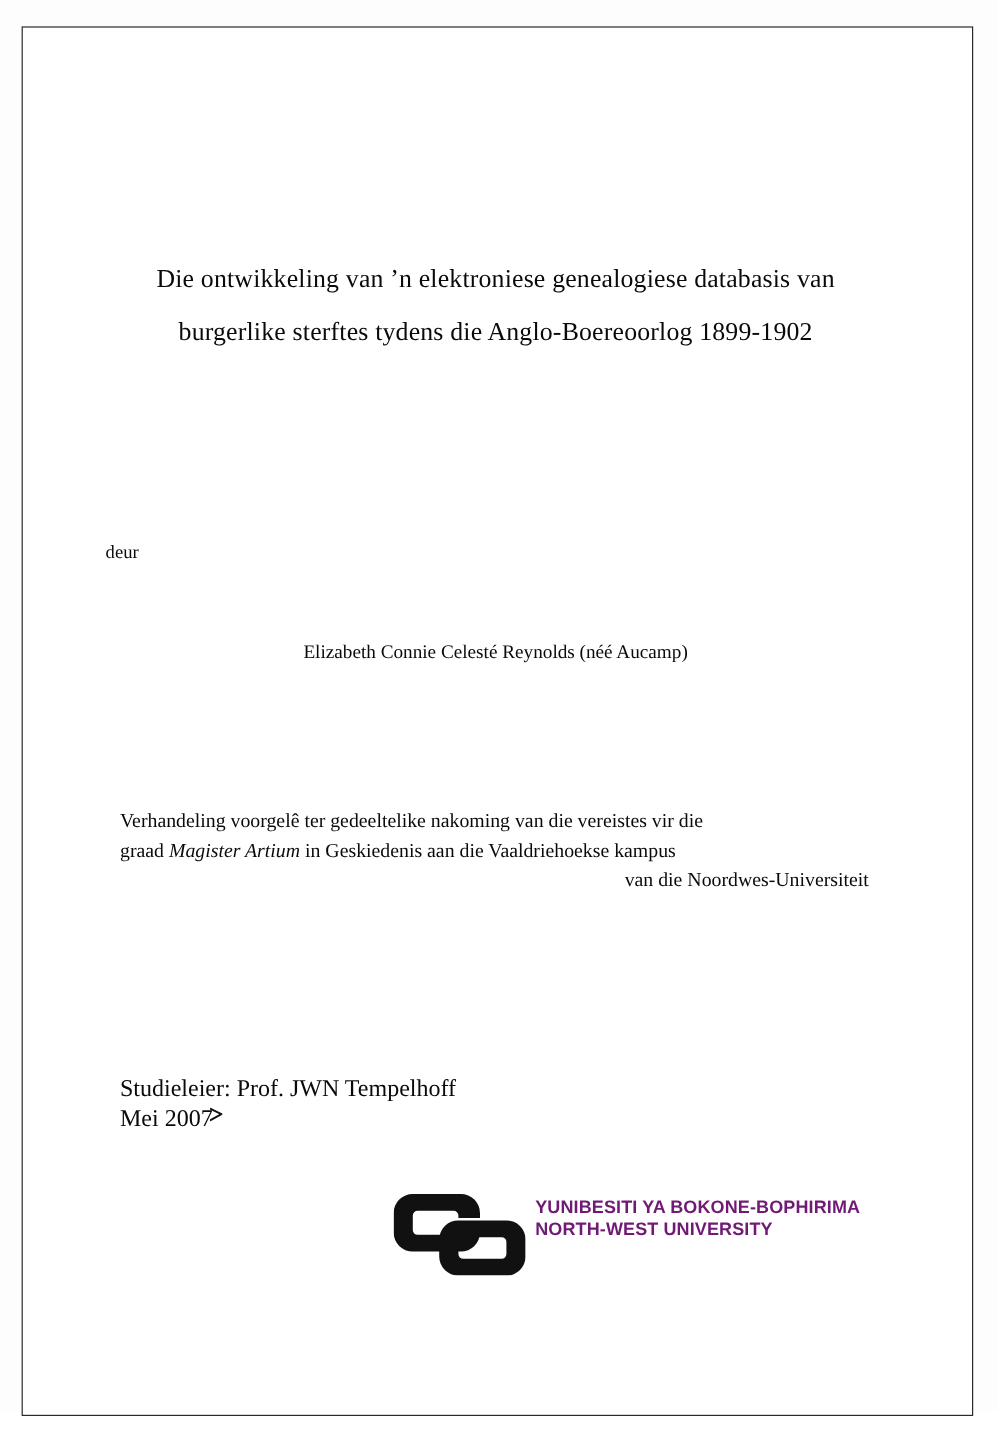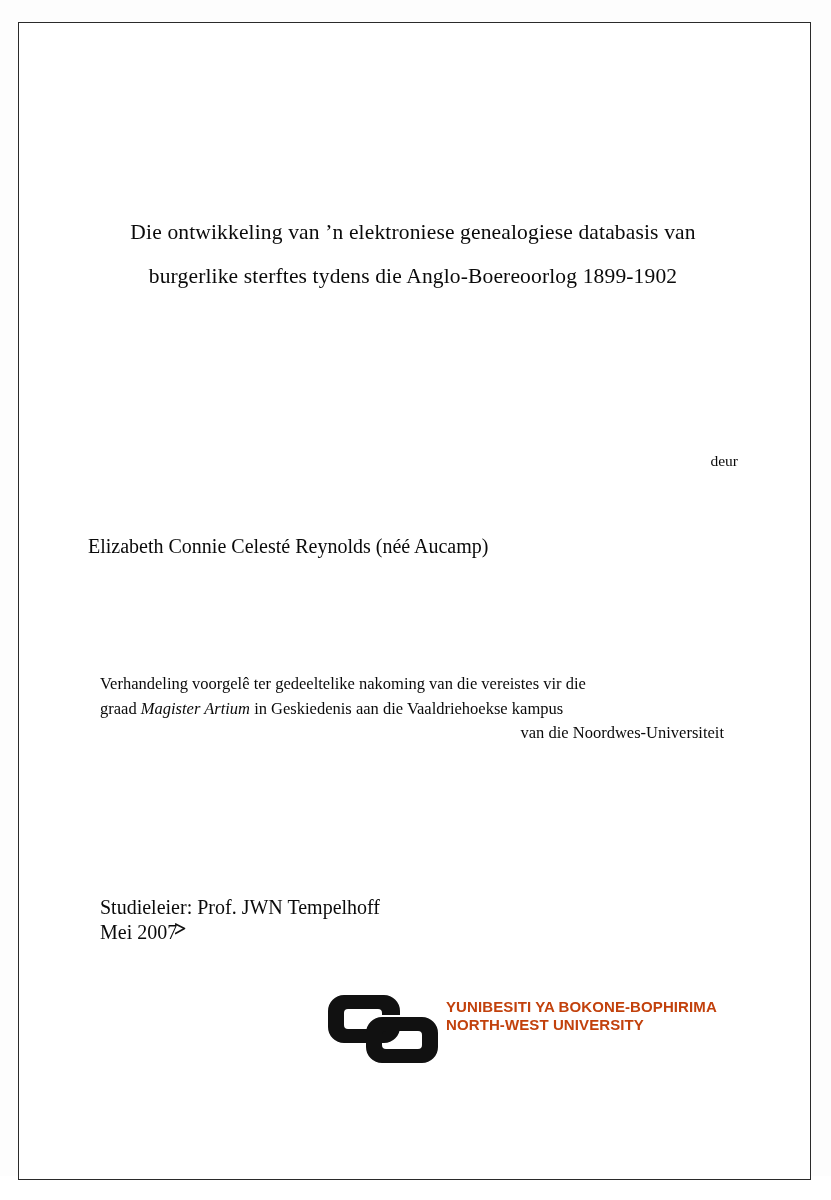--- a/index.html
+++ b/index.html
@@ -56,30 +56,31 @@
     line-height: 44px;
     letter-spacing: 0.15px;
     white-space: nowrap;
   }
 
   .by-word {
     position: absolute;
     top: 430px;
     left: 0;
     width: 650px;
-    text-align: right;
+    text-align: left;
     font-size: 15.5px;
   }
 
   .author {
     position: absolute;
     top: 513px;
     left: 0;
     width: 650px;
-    font-size: 20px;
+    text-align: center;
+    font-size: 16px;
   }
 
   .submission {
     position: absolute;
     top: 650px;
     left: 12px;
     width: 624px;
     font-size: 16.5px;
     line-height: 24.5px;
     text-align: justify;
@@ -126,21 +127,21 @@
   }
   .logo-text {
     position: absolute;
     left: 196px;
     top: 11px;
     font-family: "Liberation Sans", sans-serif;
     font-size: 15px;
     font-weight: bold;
     line-height: 17.5px;
     letter-spacing: 0.1px;
-    color: #c2410c;
+    color: #701a75;
     white-space: nowrap;
   }
 </style>
 </head>
 <body>
 
 <div class="page">
   <div class="scan-frame"></div>
 
   <div class="content">

